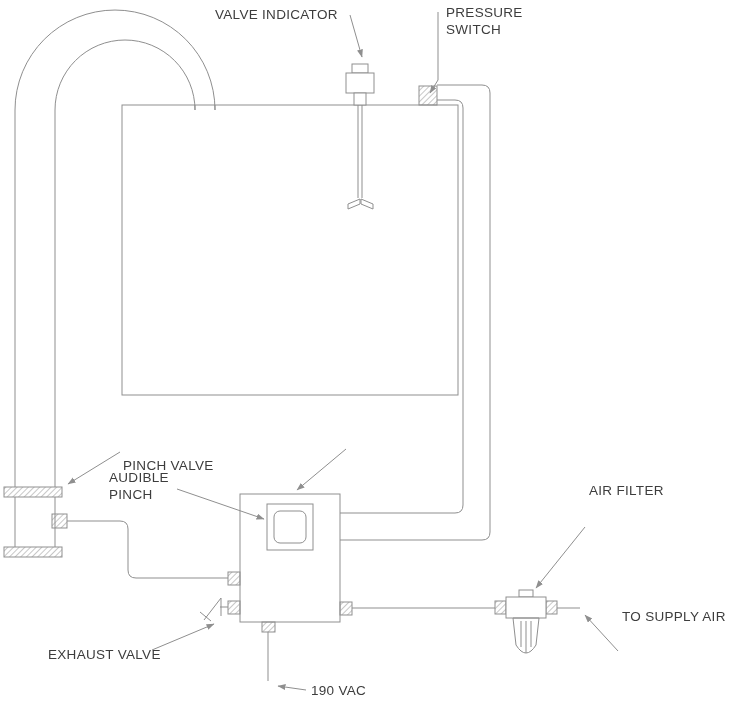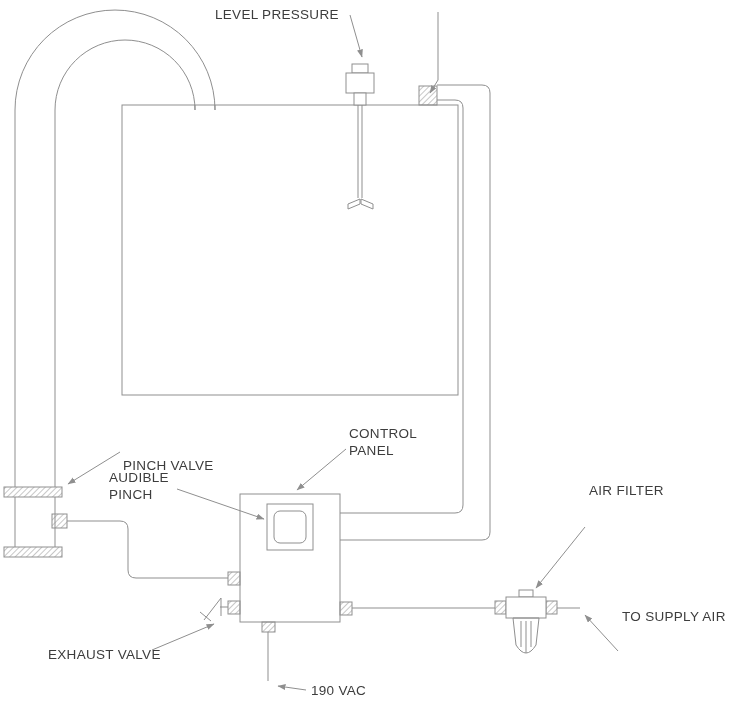--- a/index.html
+++ b/index.html
@@ -113,29 +113,29 @@
       <path marker-end="url(#arr)" d="M 120 452 L 68 484"></path>
       <path marker-end="url(#arr)" d="M 346 449 L 297 490"></path>
       <path marker-end="url(#arr)" d="M 177 489 L 264 519"></path>
       <path marker-end="url(#arr)" d="M 152 650 L 214 624"></path>
       <path marker-end="url(#arr)" d="M 585 527 L 536 588"></path>
       <path marker-end="url(#arr)" d="M 618 651 L 585 615"></path>
       <path marker-end="url(#arr)" d="M 306 690 L 278 686"></path>
     </g>
   </svg>
 
-  <div class="lbl" style="left:215px;top:6px">LEVEL PRESSURE</div>
+  <div class="lbl" style="left:215px;top:6px">VALVE INDICATOR</div>
 
+  <div class="lbl" style="left:446px;top:4px">
+    <span class="line">PRESSURE</span>
+    <span class="line">SWITCH</span>
+  </div>
 
   <div class="lbl" style="left:123px;top:457px">PINCH VALVE</div>
 
-  <div class="lbl" style="left:349px;top:425px">
-    <span class="line">CONTROL</span>
-    <span class="line">PANEL</span>
-  </div>
 
   <div class="lbl" style="left:109px;top:469px">
     <span class="line">AUDIBLE</span>
     <span class="line">PINCH</span>
   </div>
 
   <div class="lbl" style="left:48px;top:646px">EXHAUST VALVE</div>
 
   <div class="lbl" style="left:589px;top:482px">AIR FILTER</div>
 

